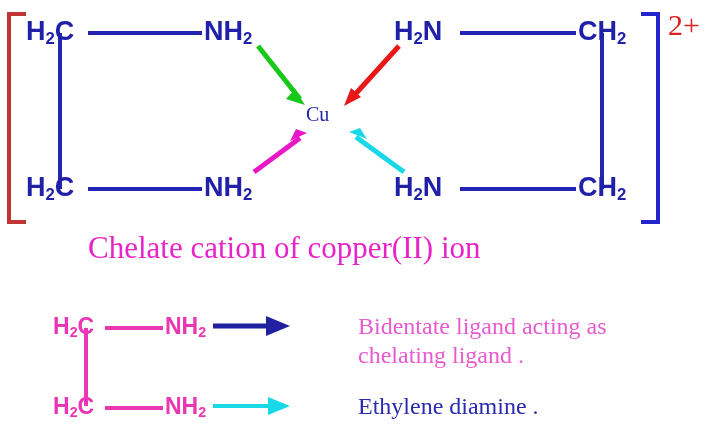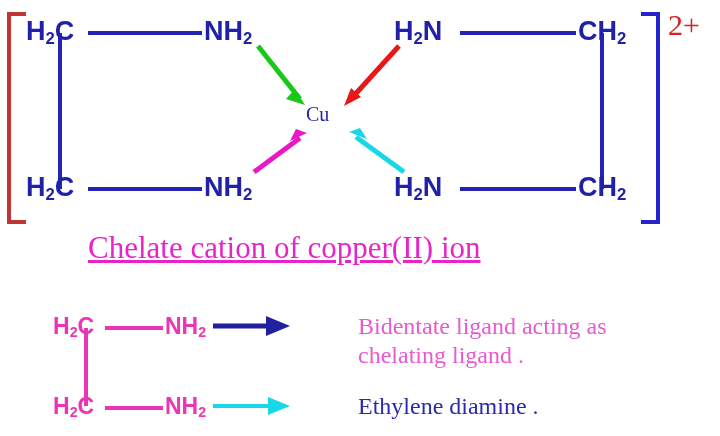--- a/index.html
+++ b/index.html
@@ -164,21 +164,21 @@
   </div>
 
   <div class="lbl metal" style="left:306px; top:104px;">
     <span>Cu</span>
   </div>
 
   <div class="lbl charge" style="left:668px; top:10px;">
     <span>2+</span>
   </div>
 
-  <div class="lbl caption" style="left:88px; top:232px;text-decoration:underline;">
+  <div class="lbl caption" style="left:88px; top:232px;">
     <span>Chelate cation of copper(II) ion</span>
   </div>
 
   <div class="bond mag" style="left:105px; top:326px; width:58px; height:4px;"></div>
   <div class="bond mag" style="left:84px; top:328px; width:4px; height:78px;"></div>
   <div class="bond mag" style="left:105px; top:406px; width:58px; height:4px;"></div>
 
   <div class="lbl atom-mag" style="left:53px; top:315px;">
     <span>H<sub>2</sub>C</span>
   </div>

